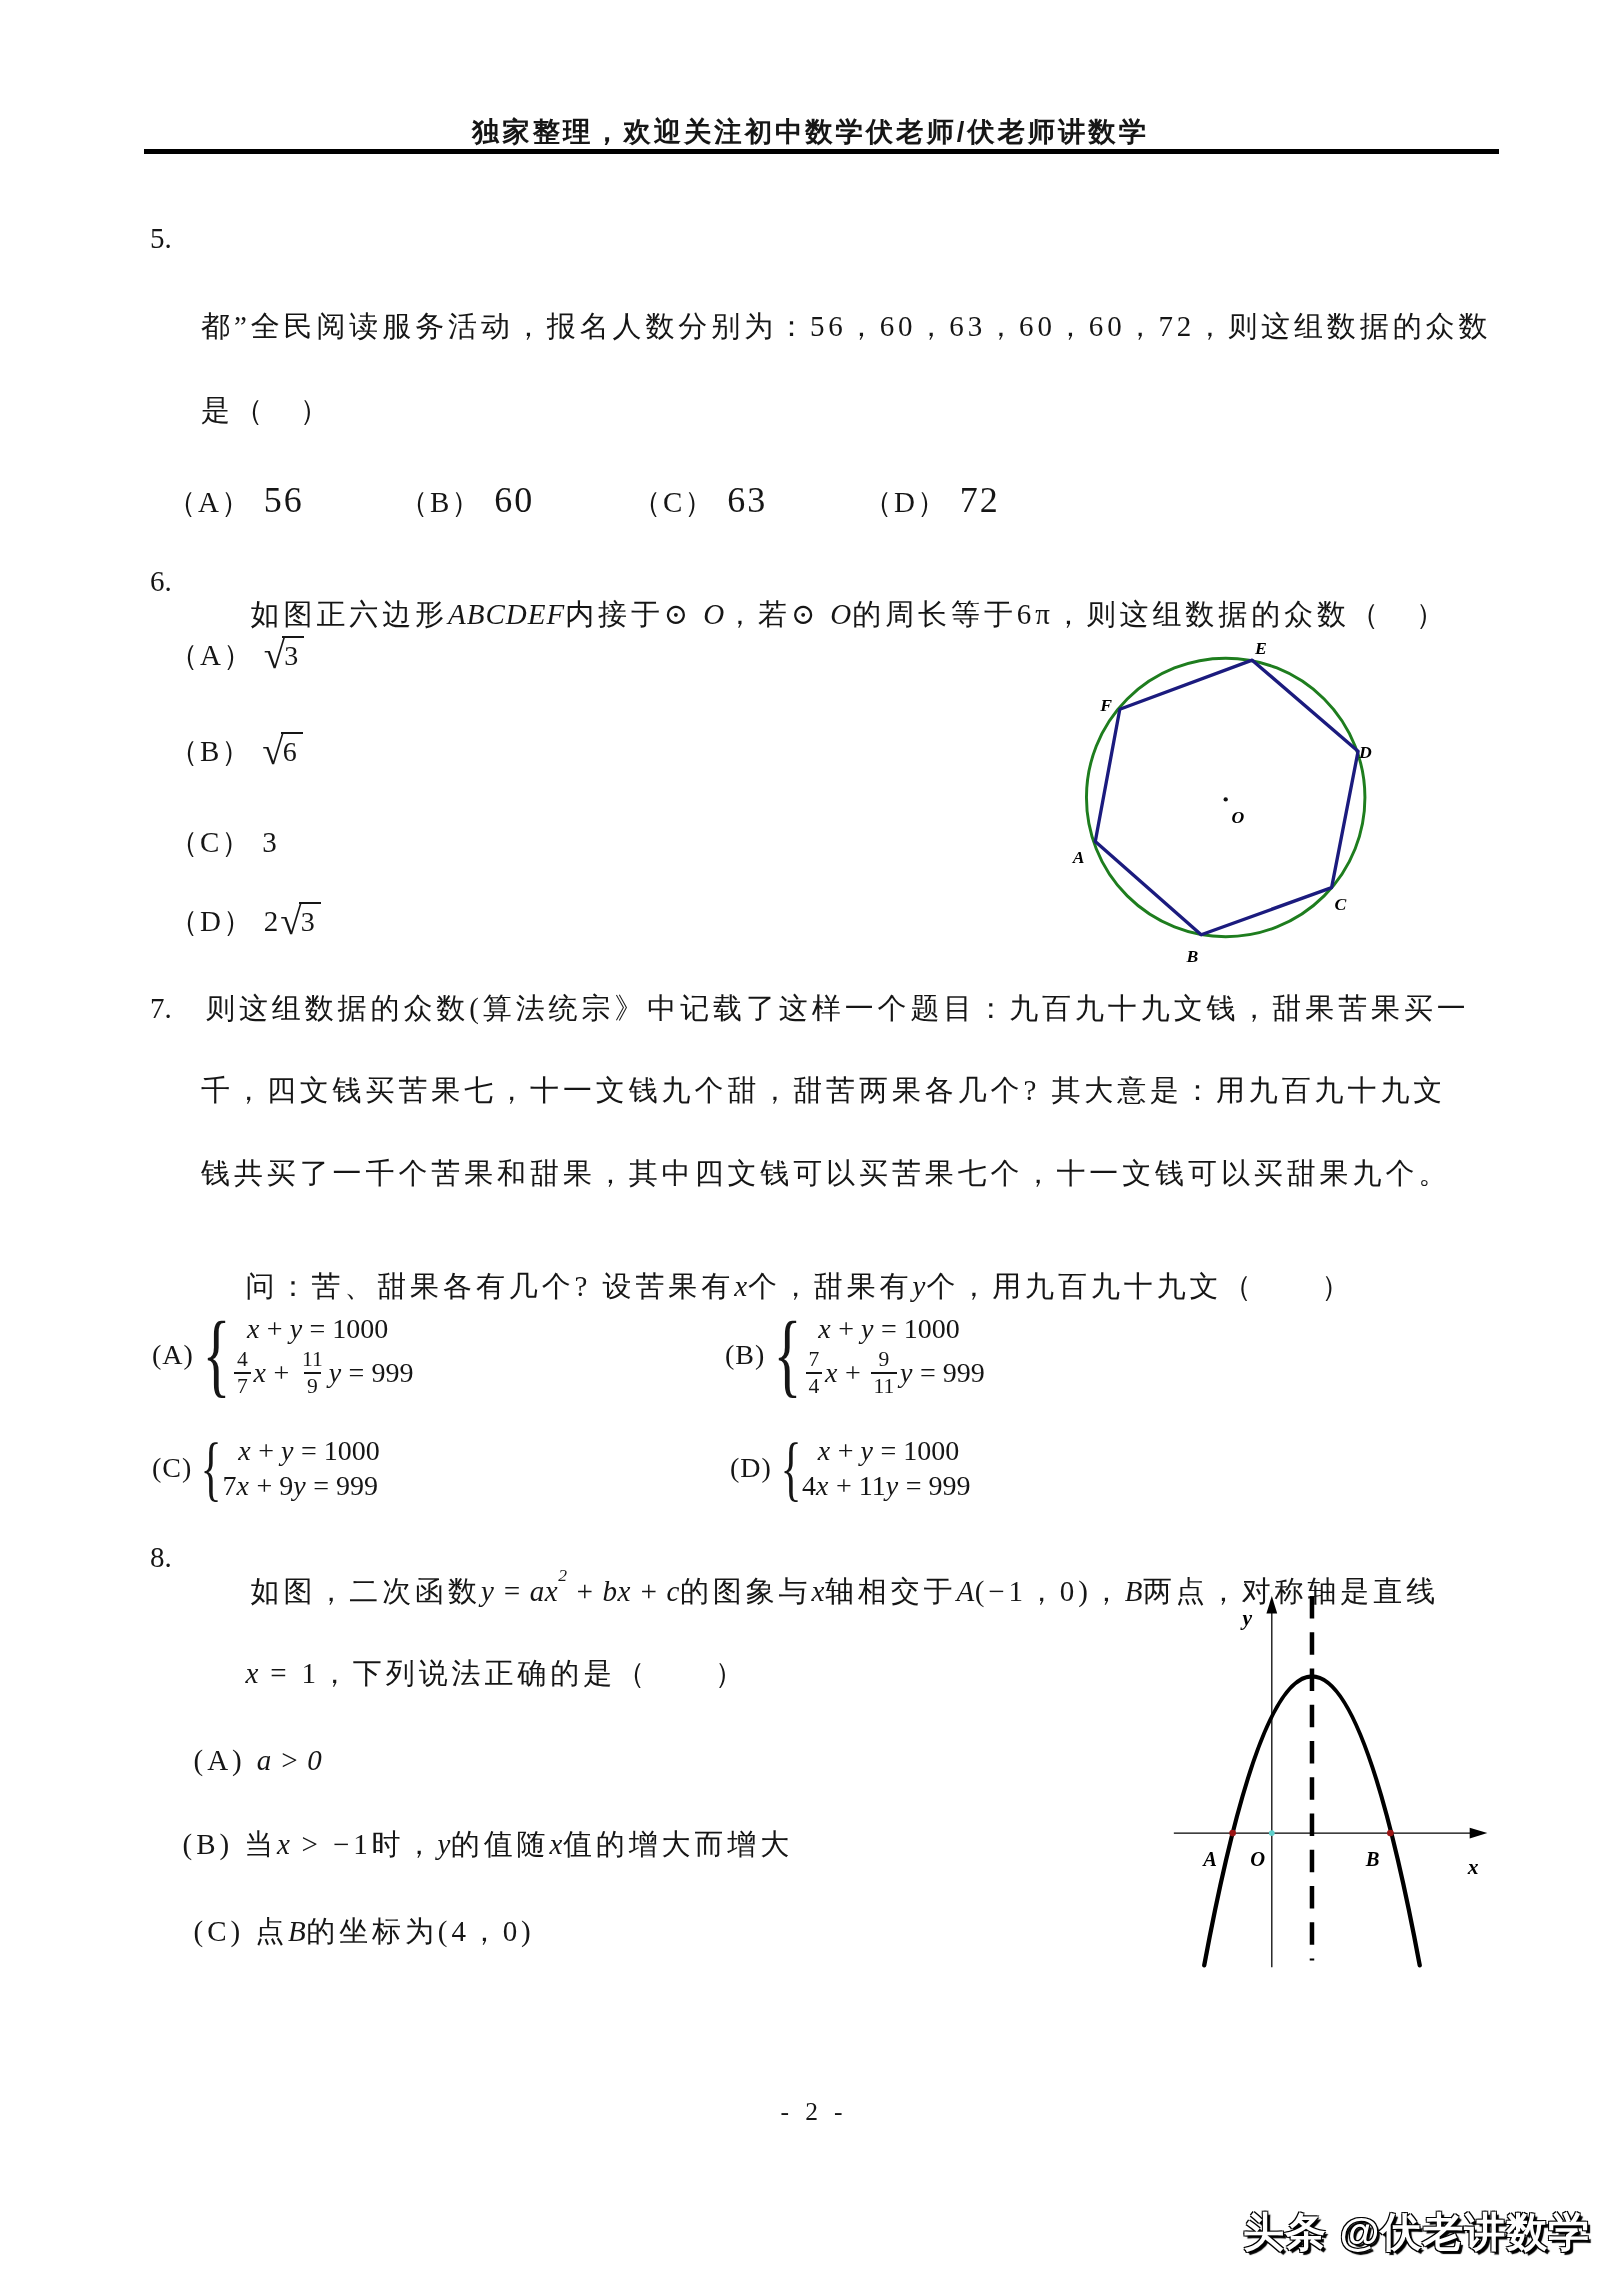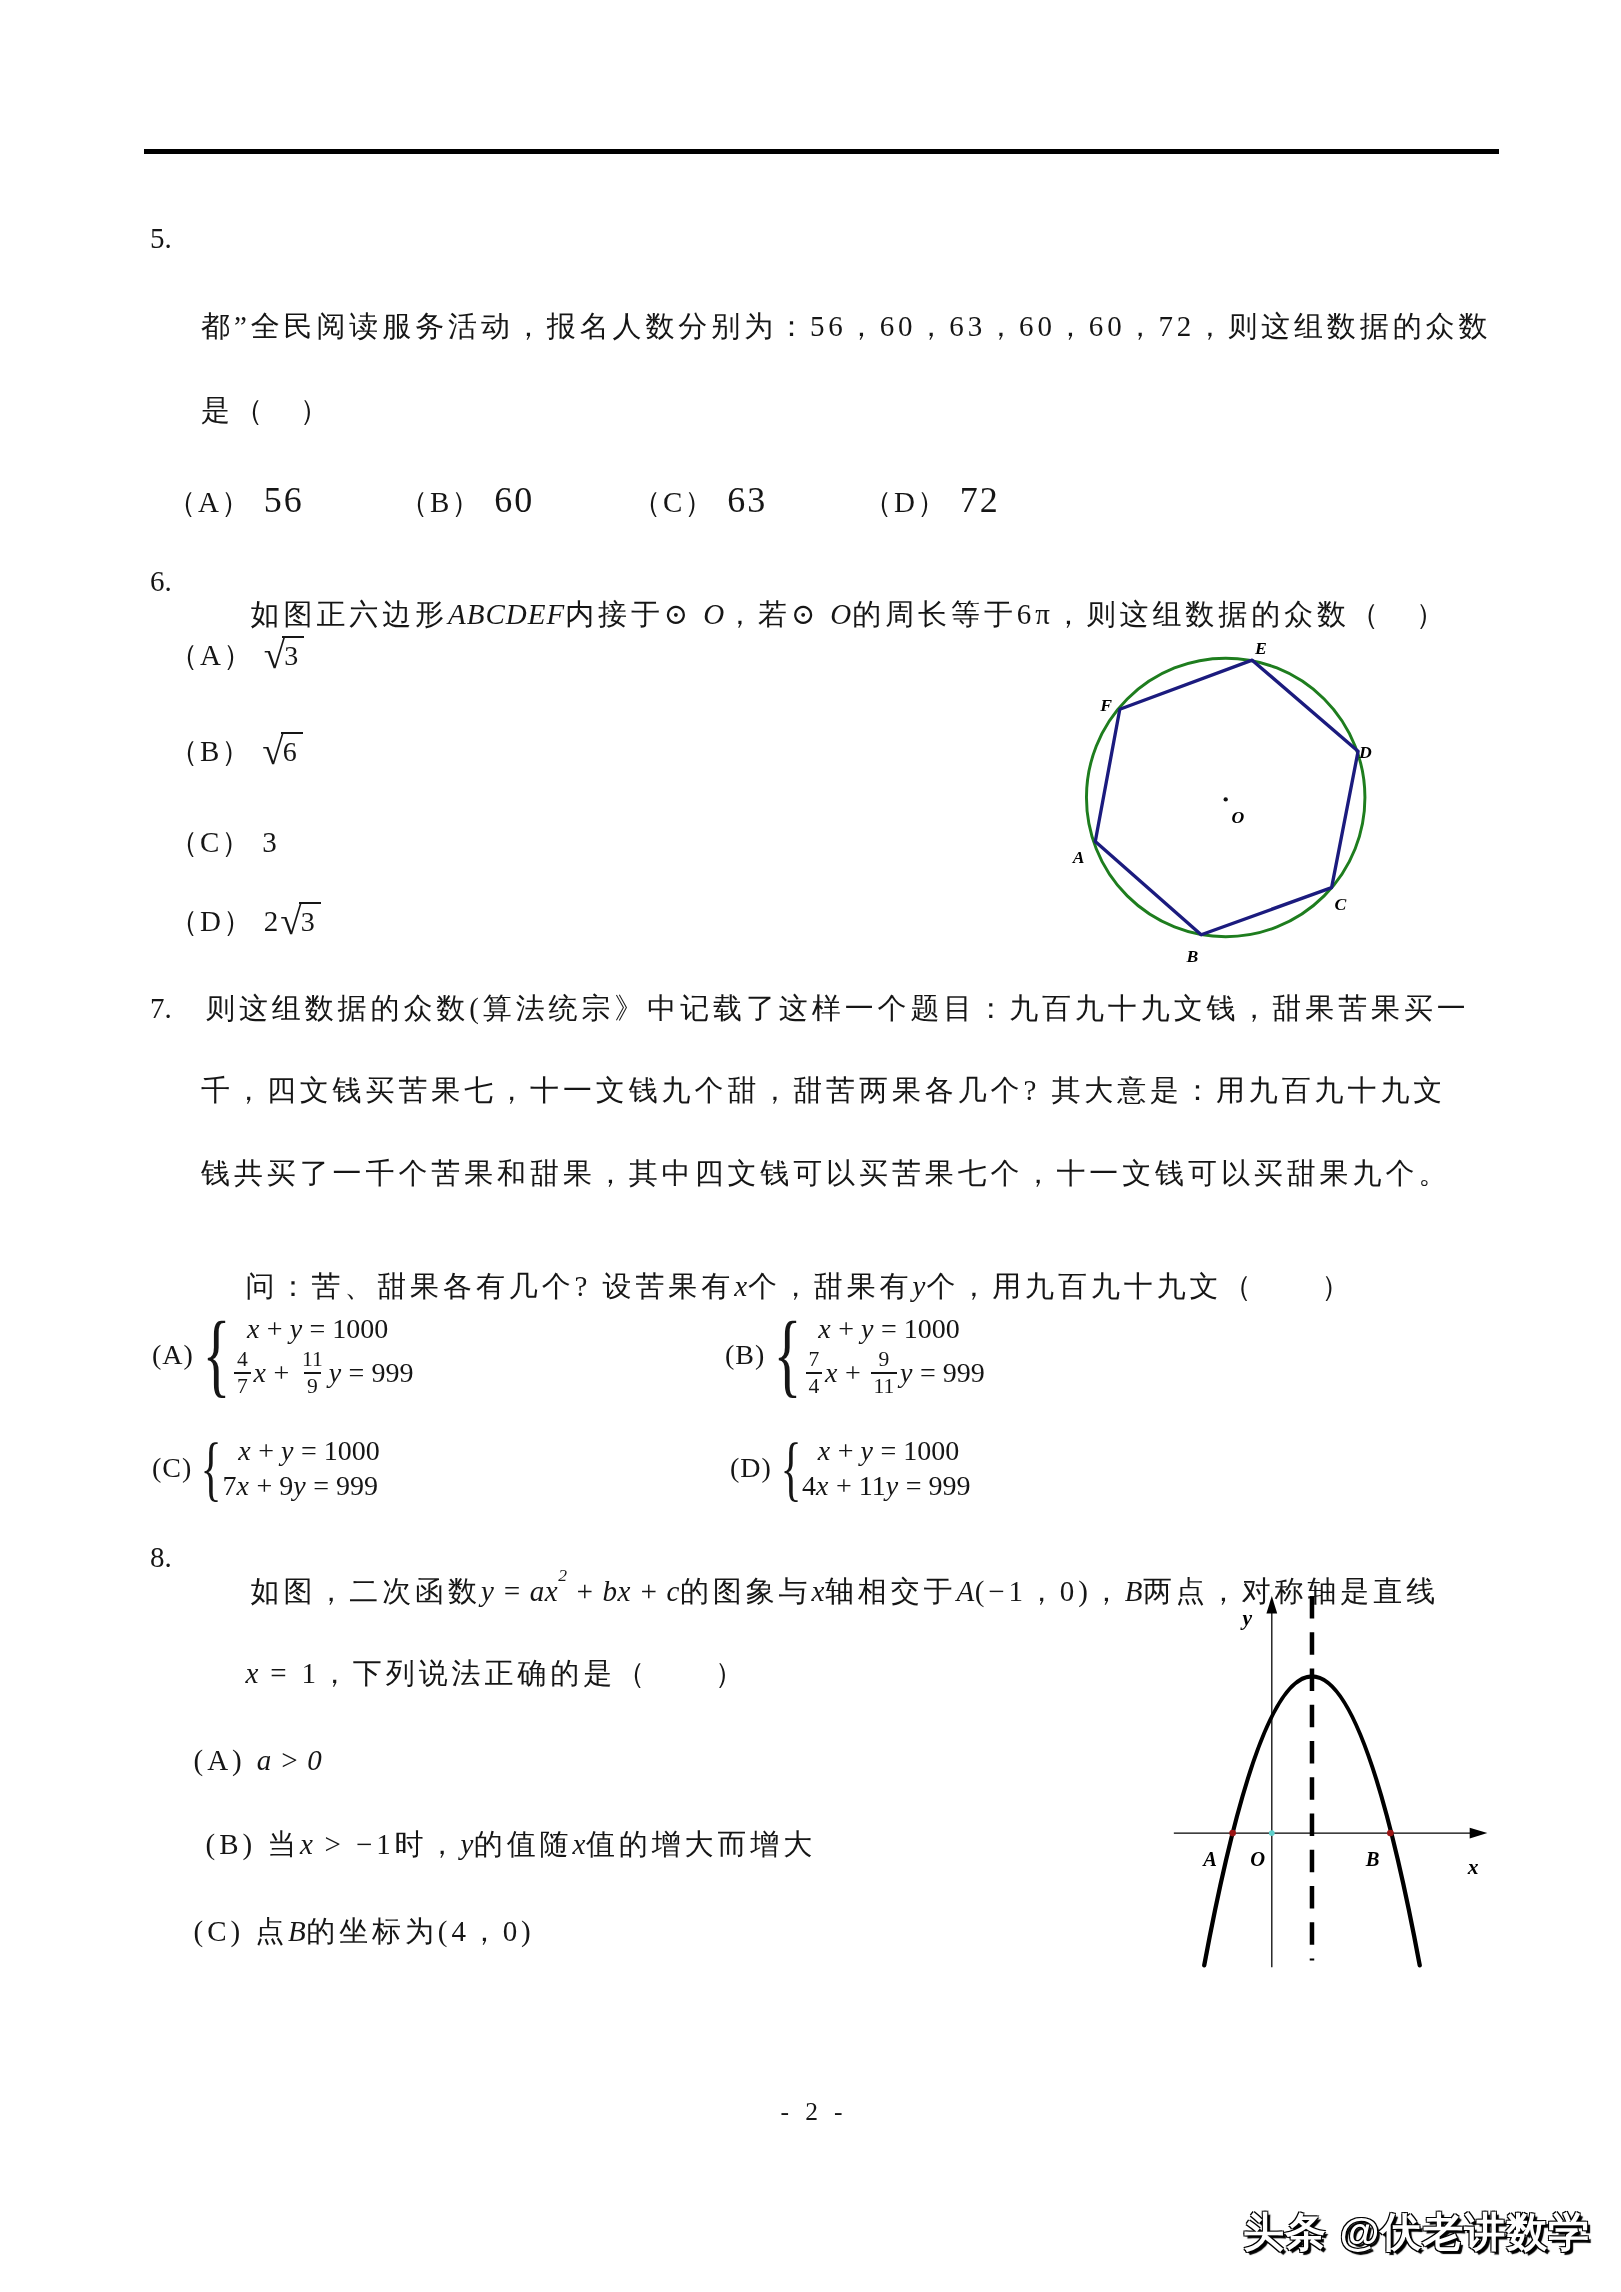--- a/index.html
+++ b/index.html
@@ -37,20 +37,21 @@
   .watermark{top:2205px;left:1243px;font-size:41px;font-weight:bold;white-space:pre;
              font-family:"Liberation Sans","DejaVu Sans",sans-serif;color:#ffffff;letter-spacing:1px;
              text-shadow:-1px -1px 0 #000,1px -1px 0 #000,-1px 1px 0 #000,1px 1px 0 #000,2.9px 2.9px 1px #000}
   .figlbl{font-family:"Liberation Serif","DejaVu Serif",serif;font-style:italic;font-weight:600}
 </style>
 </head>
 <body>
 
 <div class="page">
 
+  <div class="abs header-title">独家整理，欢迎关注初中数学伏老师/伏老师讲数学</div>
   <div class="abs header-rule"></div>
 
   <div class="abs qnum" style="left:150px;top:222px">5.</div>
   <div class="abs cjk" style="left:201px;top:310px">都”全民阅读服务活动，报名人数分别为：56，60，63，60，60，72，则这组数据的众数</div>
   <div class="abs cjk" style="left:201px;top:394px">是（　）</div>
 
   <div class="abs opt" style="left:167px;top:479px">
     <span class="olbl">（A）</span><span class="oval">56</span>
   </div>
   <div class="abs opt" style="left:399px;top:479px">
@@ -146,21 +147,21 @@
   <div class="abs cjk" style="left:206px;top:1541px">
     <span>如图，二次函数</span><span class="mi">y = ax</span><sup class="sq">2</sup><span class="mi"> + bx + c</span><span>的图象与</span><span class="mi">x</span><span>轴相交于</span><span class="mi">A</span><span>(−1，0)，</span><span class="mi">B</span><span>两点，对称轴是直线</span>
   </div>
   <div class="abs cjk" style="left:201px;top:1624px">
     <span class="mi">x</span><span> = 1，下列说法正确的是（　　）</span>
   </div>
 
   <div class="abs cjk" style="left:149px;top:1711px">
     <span>(A)</span><span> </span><span class="mi">a &gt; 0</span>
   </div>
-  <div class="abs cjk" style="left:161px;top:1795px">
+  <div class="abs cjk" style="left:138px;top:1795px">
     <span>(B)</span><span> </span><span>当</span><span class="mi">x</span><span> &gt; −1时，</span><span class="mi">y</span><span>的值随</span><span class="mi">x</span><span>值的增大而增大</span>
   </div>
   <div class="abs cjk" style="left:149px;top:1882px">
     <span>(C)</span><span> </span><span>点</span><span class="mi">B</span><span>的坐标为(4，0)</span>
   </div>
 
   <svg class="abs" style="left:1166px;top:1590px" width="338" height="397" viewBox="0 0 345 405">
 
     <line x1="108" y1="385" x2="108" y2="16" stroke="#000" stroke-width="1.3"></line>
     <polygon points="108,6 102.5,24 113.5,24" fill="#000"></polygon>

